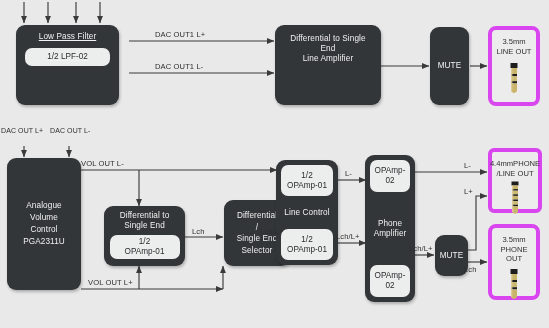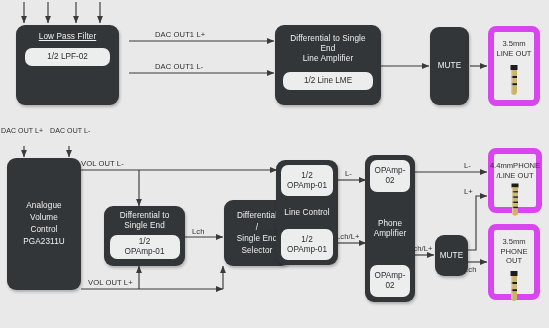--- a/index.html
+++ b/index.html
@@ -35,21 +35,21 @@
     border-radius:7px;
     font-size:8.2px;line-height:10px;
     display:flex;align-items:center;justify-content:center;
     text-align:center;
     box-sizing:border-box;
   }
   
   .jack{
     position:absolute;
     background:#ececec;
-    border:6px solid #d946ef;
+    border:4px solid #d946ef;
     border-radius:8px;
     box-sizing:border-box;
     display:flex;flex-direction:column;
     align-items:center;
     color:#303030;
   }
   .jack .cap{
     font-size:7.6px;line-height:9.5px;
     text-align:center;padding-top:7px;
     white-space:pre-line;
@@ -119,21 +119,20 @@
   </svg>
 
   <div class="blk" style="left:16px;top:25px;width:103px;height:80px;padding:7px 9px;justify-content:flex-start;gap:5px;text-decoration:underline;">
     <div class="hdr" style="white-space:pre-line;margin-bottom:1px;">Low Pass Filter</div>
     <div class="pill" style="width:85px;height:18px;white-space:pre-line;">1/2 LPF-02</div>
   </div>
 
   <div class="blk" style="left:275px;top:25px;width:106px;height:80px;padding:9px 8px;justify-content:flex-start;gap:8px;">
     <div class="hdr" style="white-space:pre-line;">Differential to Single End
 Line Amplifier</div>
-    <div class="pill" style="width:90px;height:18px;white-space:pre-line;">1/2 Line LME</div>
   </div>
 
   <div class="blk" style="left:430px;top:27px;width:39px;height:78px;">
     <div class="hdr" style="white-space:pre-line;">MUTE</div>
   </div>
 
   <div class="blk" style="left:7px;top:158px;width:74px;height:132px;">
     <div class="hdr" style="white-space:pre-line;line-height:12px;">Analogue
 Volume
 Control
@@ -184,21 +183,21 @@
         <rect x="5" y="7" width="6" height="6" fill="#c9b469"></rect>
         <rect x="5" y="13" width="6" height="2.2" fill="#1d1d1d"></rect>
         <rect x="5" y="15.2" width="6" height="5" fill="#cdba72"></rect>
         <rect x="5" y="20.2" width="6" height="2.2" fill="#1d1d1d"></rect>
         <path d="M5,22.4 L11,22.4 L11,30 Q8,34 5,30 z" fill="#c9b469"></path>
         <rect x="5" y="7" width="1.4" height="23" fill="#ded0a0" opacity=".85"></rect>
       </svg>
     </div>
   </div>
 
-  <div class="jack" style="left:488px;top:148px;width:54px;height:65px;">
+  <div class="jack" style="left:488px;top:148px;width:54px;height:65px;border-radius:6px;">
     <div class="cap">4.4mmPHONE
 /LINE OUT</div>
     <div class="plug" style="margin-top:3px;">
       <svg width="16" height="36" viewBox="0 0 16 36">
         <rect x="4.5" y="0.5" width="7" height="4" fill="#1d1d1d"></rect>
         <rect x="5" y="4.5" width="6" height="3.6" fill="#c9b469"></rect>
         <rect x="5" y="8.1" width="6" height="1.6" fill="#1d1d1d"></rect>
         <rect x="5" y="9.7" width="6" height="3.6" fill="#cdba72"></rect>
         <rect x="5" y="13.3" width="6" height="1.6" fill="#1d1d1d"></rect>
         <rect x="5" y="14.9" width="6" height="3.6" fill="#c9b469"></rect>

